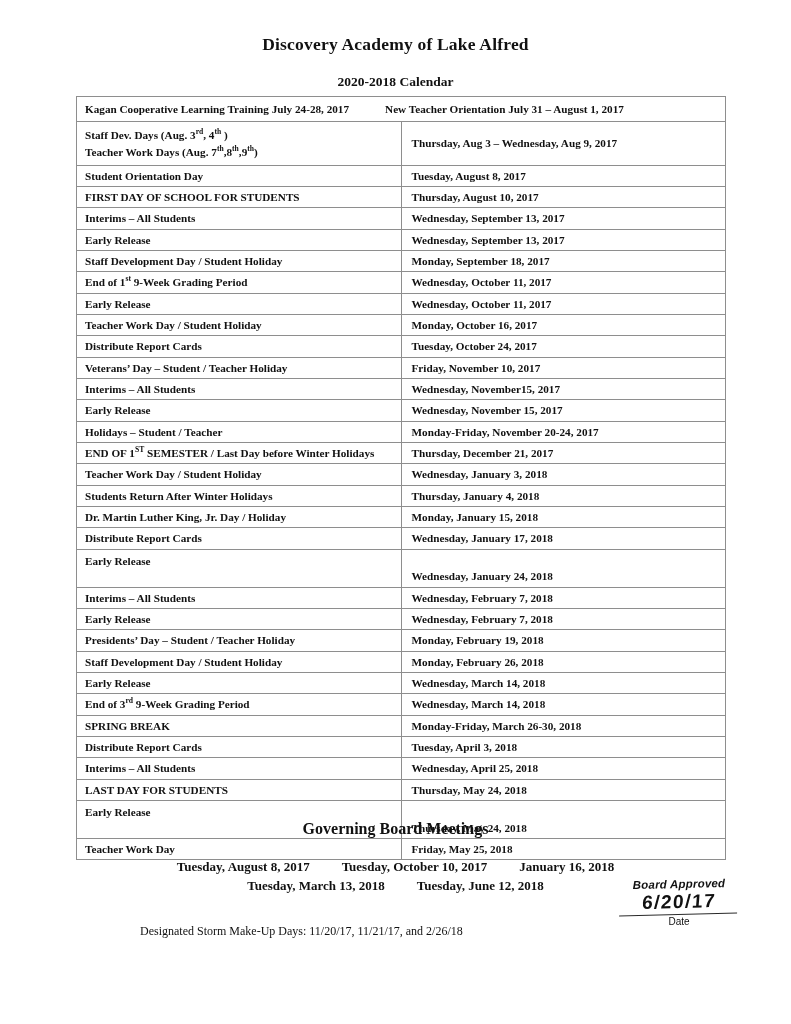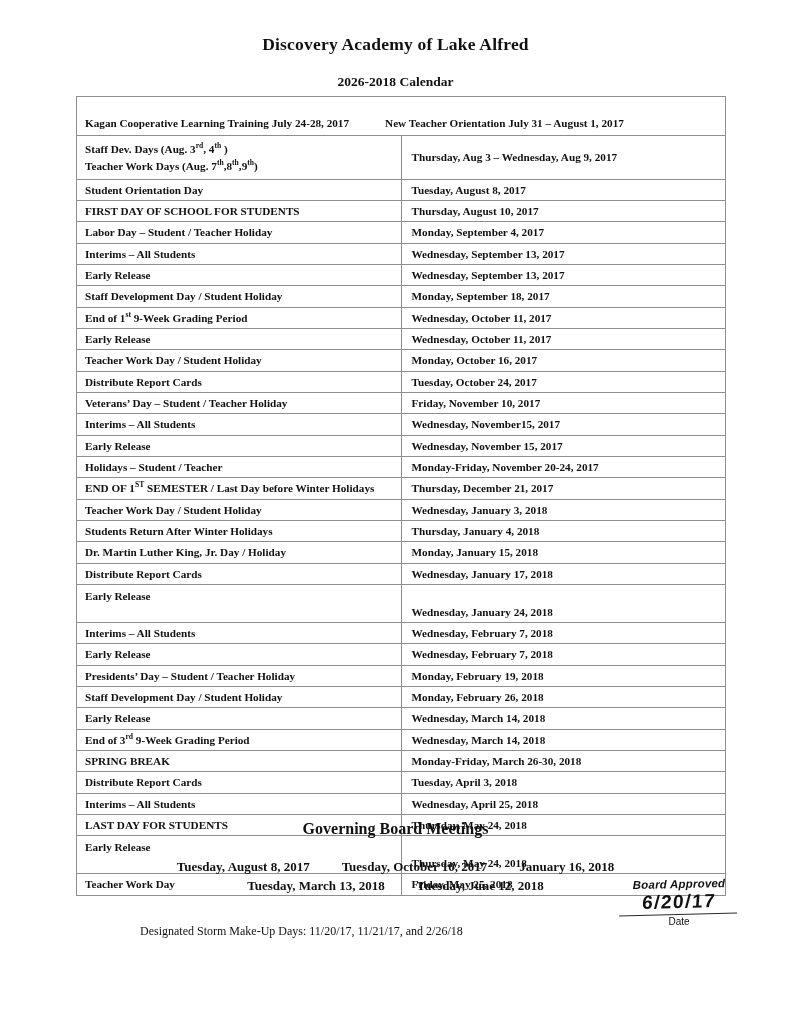--- a/index.html
+++ b/index.html
@@ -71,21 +71,21 @@
   }
   
   tr.band td {
     padding-top: 5px;
     padding-bottom: 5px;
   }
   .band-inner {
     display: flex;
     gap: 36px;
   }
-  .band-seg { white-space: nowrap; margin-top: 14px; }
+  .band-seg { white-space: nowrap; }
 
   
   tr.tall td { padding-top: 5px; padding-bottom: 5px; }
   .two-line div { line-height: 1.45; }
 
   
   tr.offset td.event { vertical-align: top; padding-top: 4px; }
   tr.offset td.date { vertical-align: bottom; padding-bottom: 3px; }
   tr.offset td { height: 30px; }
 
@@ -171,21 +171,21 @@
     display: block;
     padding-left: 26px;
   }
 </style>
 </head>
 <body>
 
 <div class="page">
 
   <h1 class="doc-title">Discovery Academy of Lake Alfred</h1>
-  <h2 class="doc-subtitle">2026-2018 Calendar</h2>
+  <h2 class="doc-subtitle">2020-2018 Calendar</h2>
 
   <div class="cal-wrap">
     <table class="calendar">
       <tbody>
         <tr class="band">
           <td colspan="2">
             <div class="band-inner">
               <span class="band-seg">Kagan Cooperative Learning Training   July 24-28, 2017</span>
               <span class="band-seg">New Teacher Orientation   July 31 – August 1, 2017</span>
             </div>
@@ -200,24 +200,20 @@
         </tr>
       <tr>
             <td class="event">Student Orientation Day</td>
             <td class="date">Tuesday, August 8, 2017</td>
           </tr>
           <tr>
             <td class="event">FIRST DAY OF SCHOOL FOR STUDENTS</td>
             <td class="date">Thursday, August 10, 2017</td>
           </tr>
           <tr>
-            <td class="event">Labor Day  – Student / Teacher Holiday</td>
-            <td class="date">Monday, September 4, 2017</td>
-          </tr>
-          <tr>
             <td class="event">Interims – All Students</td>
             <td class="date">Wednesday, September 13, 2017</td>
           </tr>
           <tr>
             <td class="event">Early Release</td>
             <td class="date">Wednesday, September 13, 2017</td>
           </tr>
           <tr>
             <td class="event">Staff Development Day / Student Holiday</td>
             <td class="date">Monday, September 18, 2017</td>

